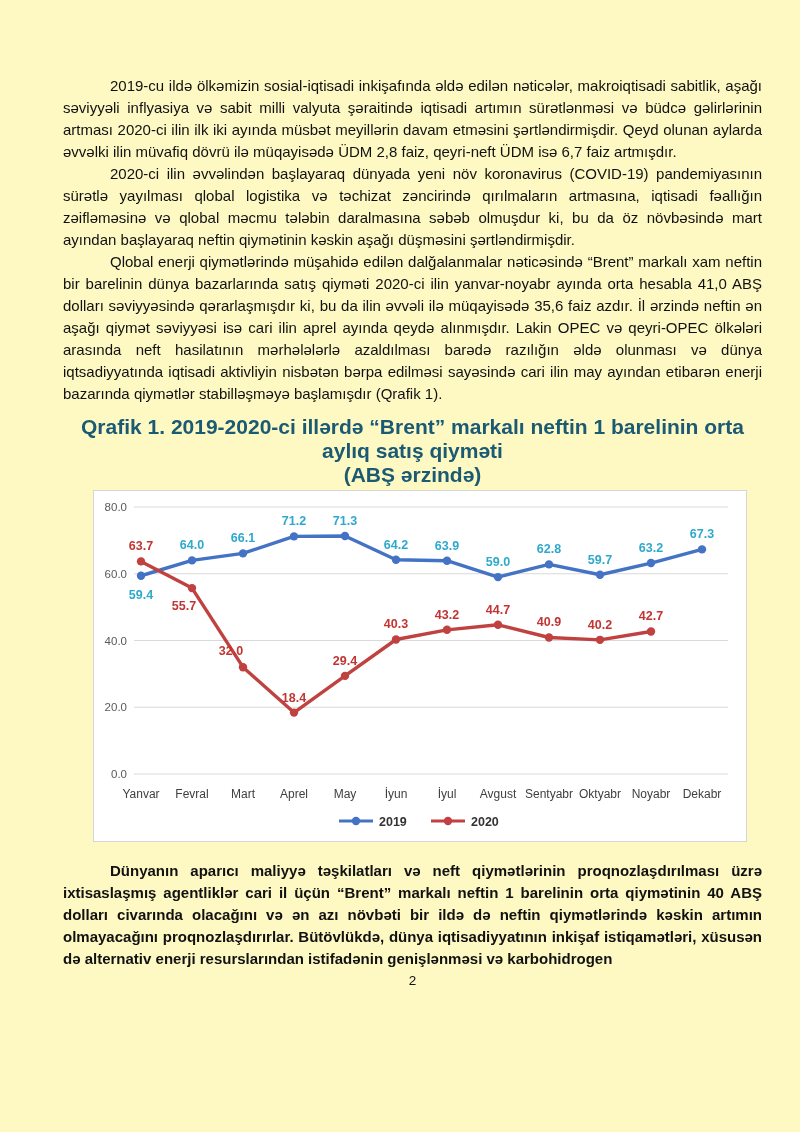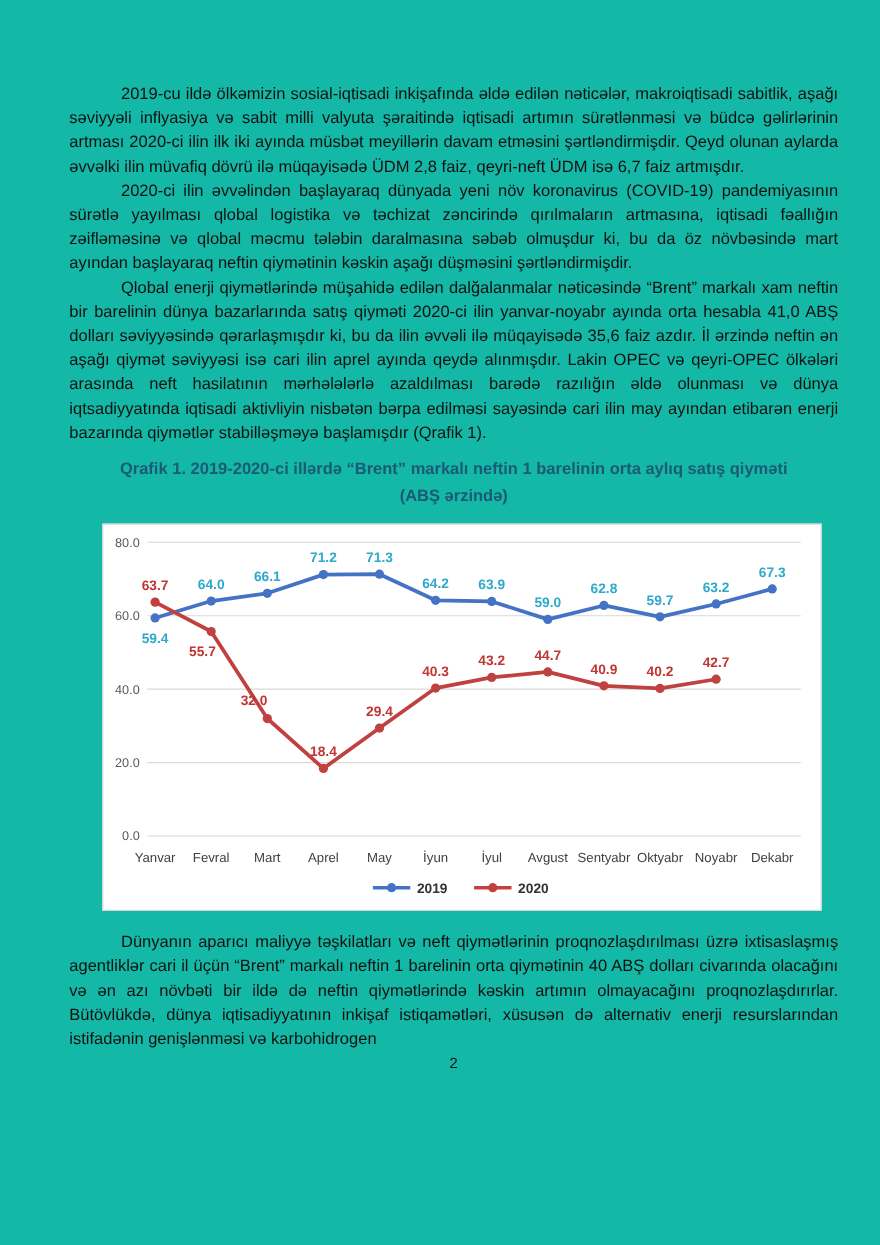--- a/index.html
+++ b/index.html
@@ -1,58 +1,58 @@
 <!DOCTYPE html>
 <html><head>
 <meta charset="utf-8">
 <style>
   * { margin:0; padding:0; box-sizing:border-box; }
   html,body { background:#ffffff; }
   .page {
     position:relative;
     width:800px; height:1132px;
     margin:0 auto;
-    background:#14b8a6;
+    background:#fef9c3;
     font-family:"Liberation Sans", sans-serif;
     color:#111111;
     padding:75px 38px 0 63px;
     overflow:hidden;
   }
   .body-par {
     font-size:15px;
     line-height:22px;
     text-align:justify;
     text-indent:47px;
     color:#111111;
   }
   .fig-title {
     margin-top:10px;
     text-align:center;
-    font-size:15px;
+    font-size:21px;
     font-weight:bold;
     line-height:24px;
     color:#1A5A74;
   }
   .chart-box {
-    margin-top:13px;
+    margin-top:3px;
     margin-left:30px;
     width:654px;
     height:352px;
     border:1px solid #d6d6d6;
     background:#ffffff;
   }
   .chart-box svg { display:block; }
   .source-note {
     margin-top:14px;
     margin-left:62px;
     font-size:13.5px;
     font-style:italic;
     color:#111111;
   }
-  .par-after-chart { margin-top:18px; }
+  .par-after-chart { margin-top:18px;font-weight:bold; }
   .page-number {
     margin-top:3px;
     text-align:center;
     font-size:13.5px;
     color:#111111;
   }
 </style>
 </head>
 <body>
 

